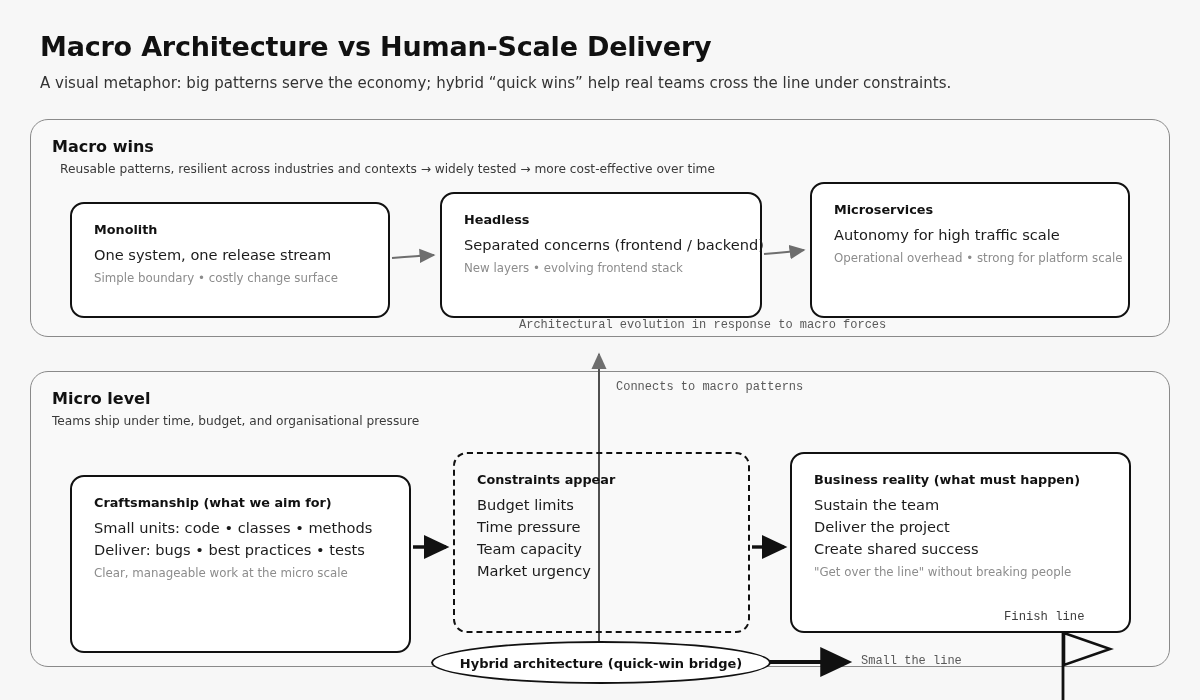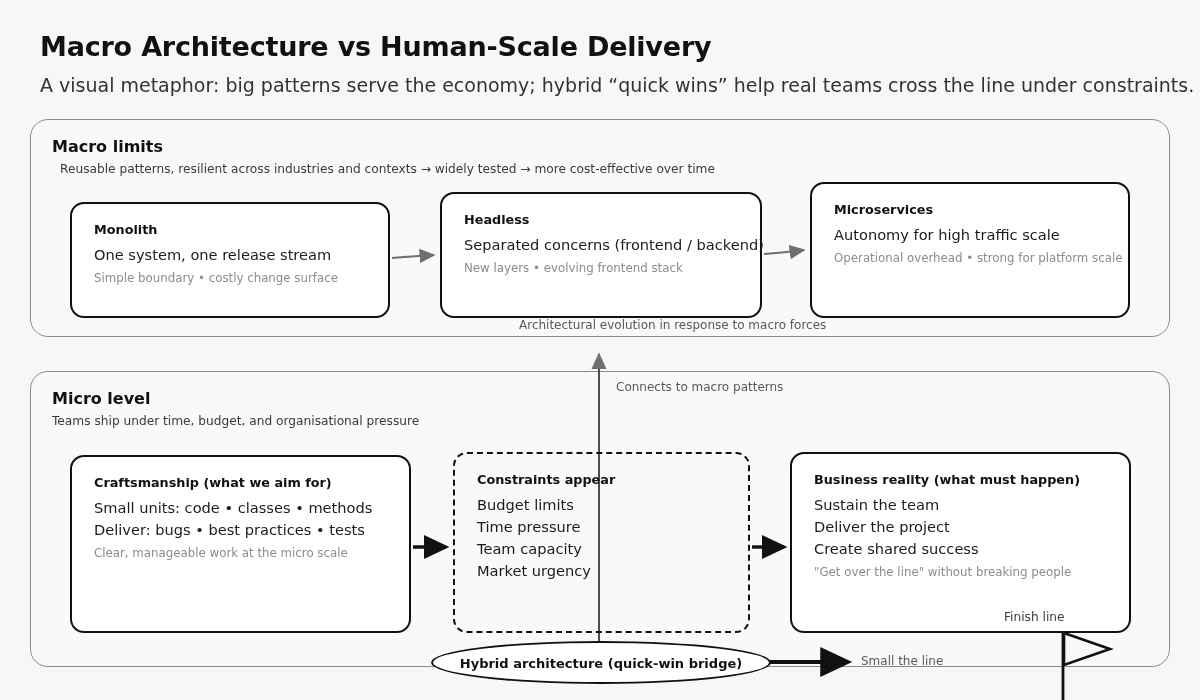--- a/index.html
+++ b/index.html
@@ -30,21 +30,21 @@
     font-size: 27px;
     font-weight: 700;
     letter-spacing: -0.2px;
     color: #111111;
     white-space: nowrap;
   }
   .page-subtitle {
     position: absolute;
     left: 40px;
     top: 74px;
-    font-size: 19px;
+    font-size: 15px;
     font-weight: 400;
     color: #333333;
     white-space: nowrap;
   }
 
   
   .panel {
     position: absolute;
     border: 1.3px solid #8a8a8a;
     border-radius: 18px;
@@ -113,31 +113,32 @@
     margin-top: 8px;
     white-space: nowrap;
   }
 
   
   #card-monolith     { left: 70px;  top: 202px; width: 320px; height: 116px; }
   #card-headless     { left: 440px; top: 192px; width: 322px; height: 126px; }
   #card-microservices{ left: 810px; top: 182px; width: 320px; height: 136px; }
 
   
-  #card-craftsmanship { left: 70px;  top: 455px; width: 341px; height: 178px; }
+  #card-craftsmanship { left: 70px;  top: 475px; width: 341px; height: 178px; }
   #card-constraints   { left: 453px; top: 452px; width: 297px; height: 181px; }
   #card-business      { left: 790px; top: 452px; width: 341px; height: 181px; }
 
   
   .caption {
     position: absolute;
     font-size: 12px;
     font-weight: 400;
     color: #595959;
     white-space: nowrap;
+    font-family: Liberation Mono, monospace;
   }
   #cap-evolution { left: 519px; top: 318px; }
   #cap-connects  { left: 616px; top: 380px; }
   #cap-cross     { left: 861px; top: 654px; }
   #cap-finish    { left: 1004px; top: 610px; font-size: 12.2px; color: #3d3d3d; }
 
   
   #bridge {
     position: absolute;
     left: 431px;
@@ -192,21 +193,21 @@
     <path d="M764,254 Q790,252 804,250" stroke="#6e6e6e" stroke-width="1.9" fill="none" marker-end="url(#arrow-soft)"></path>
 
     <path d="M599,660 L599,354" stroke="#4f4f4f" stroke-width="2" fill="none" marker-end="url(#arrow-soft)"></path>
 
     <path d="M413,547 L446,547" stroke="#111111" stroke-width="3.4" fill="none" marker-end="url(#arrow-bold)"></path>
 
     <path d="M752,547 L784,547" stroke="#111111" stroke-width="3.4" fill="none" marker-end="url(#arrow-bold)"></path>
   </svg>
 
   <div class="panel" id="panel-macro"></div>
-  <div class="panel-title" id="macro-title">Macro limits</div>
+  <div class="panel-title" id="macro-title">Macro wins</div>
   <div class="panel-sub" id="macro-sub">Reusable patterns, resilient across industries and contexts → widely tested → more cost-effective over time</div>
 
   <div class="card" id="card-monolith">
     <div class="card-inner">
       <div class="card-title">Monolith</div>
       <div class="card-line">One system, one release stream</div>
       <div class="card-note">Simple boundary • costly change surface</div>
     </div>
   </div>
 

